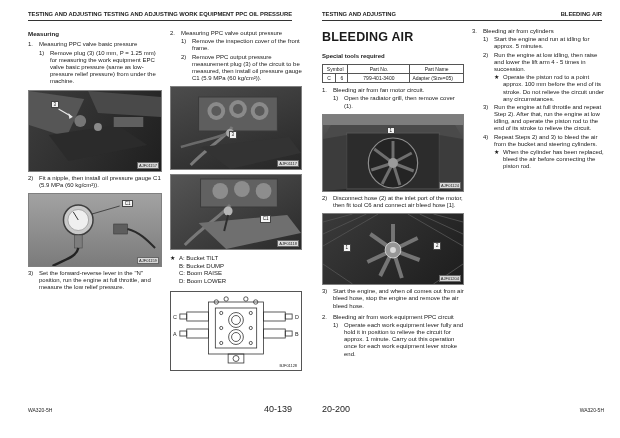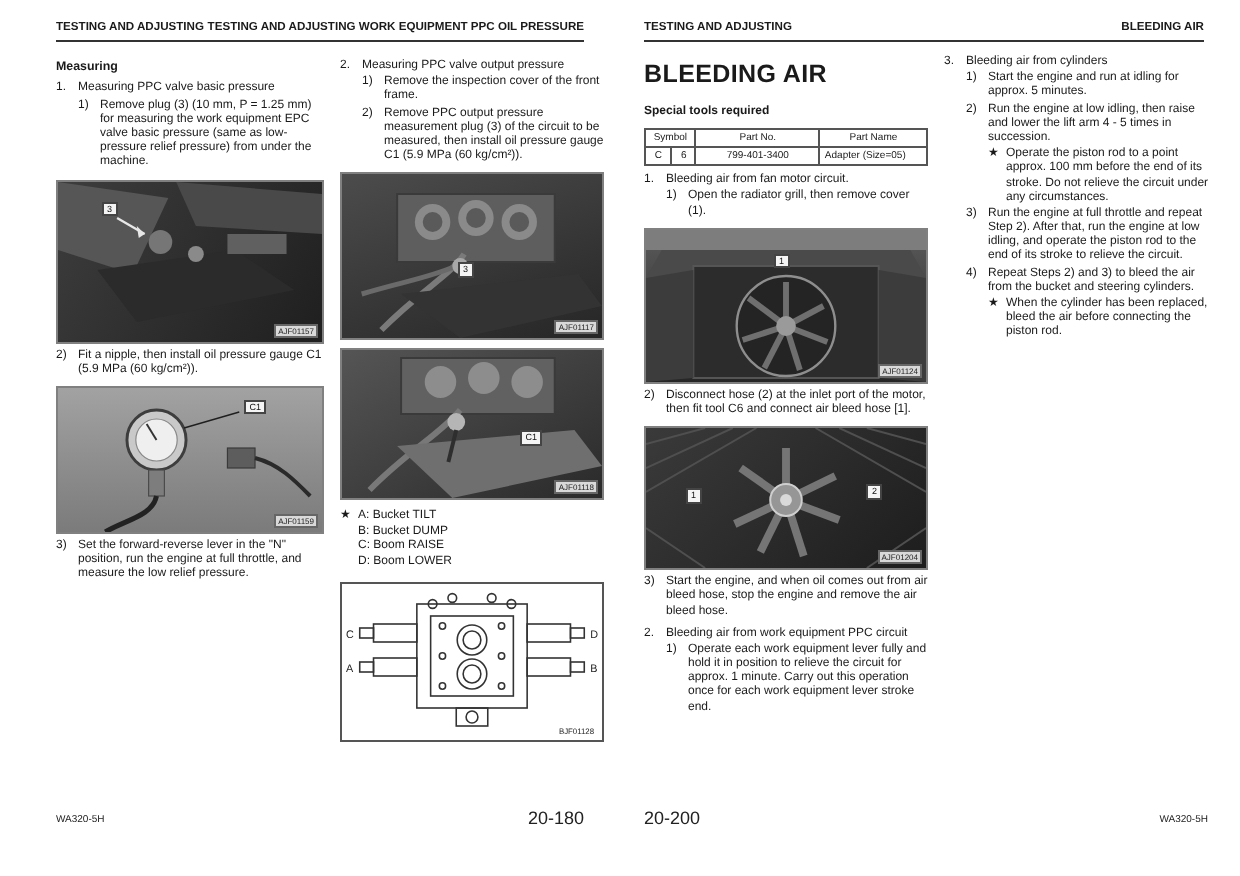--- a/index.html
+++ b/index.html
@@ -208,21 +208,21 @@
             <text x="126" y="27">D</text>
             <text x="2" y="44">A</text>
             <text x="126" y="44">B</text>
             <text x="128" y="75" text-anchor="end" font-size="4">BJF01128</text>
           </g>
         </svg>
       </div>
     </div>
 
     <div class="model">WA320-5H</div>
-    <div class="pnum">20-180</div>
+    <div class="pnum">40-139</div>
   </div>
 
   <div class="page" id="pageR">
     <div class="phead">
       <span>TESTING AND ADJUSTING</span>
       <span>BLEEDING AIR</span>
     </div>
 
     <div class="col" id="r-col1">
       <div class="btitle">BLEEDING AIR</div>

